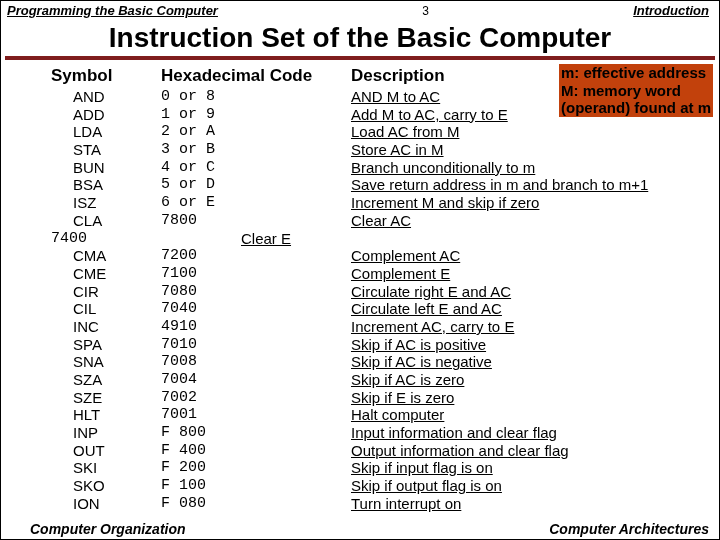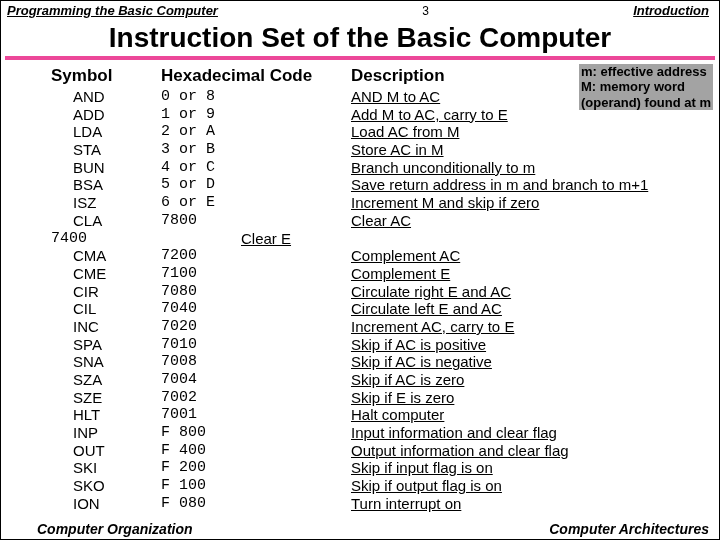--- a/index.html
+++ b/index.html
@@ -23,21 +23,21 @@
     gap: 36px;
   }
   .topbar .left { text-decoration: underline; font-style: italic; }
   .topbar .mid { font-style: normal; font-weight: normal; font-size: 12px; }
   .topbar .right { text-decoration: underline; font-style: italic; }
   .title {
     text-align: center;
     font-size: 28px;
     font-weight: bold;
     padding: 4px 0 2px 0;
-    border-bottom: 4px solid #ec4899;
+    border-bottom: 4px solid #7f1d1d;
     margin: 0 4px;
   }
   .content {
     position: relative;
     padding: 6px 6px 0 50px;
   }
   .headers {
     display: flex;
     font-weight: bold;
     font-size: 17px;
@@ -51,31 +51,31 @@
     line-height: 1.18;
   }
   .row { display: flex; }
   .row .c1 { width: 110px; padding-left: 22px; }
   .row .c2 { width: 190px; font-family: Liberation Mono, monospace; }
   .row .c3 { flex: 1; text-decoration: underline; }
   .legend {
     position: absolute;
     top: 4px;
     right: 6px;
-    font-size: 13px;
+    font-size: 15px;
     font-weight: bold;
     line-height: 1.18;
     text-align: left;
-    background: #a3a3a3;
+    background: #c2410c;
     padding: 0 2px;
   }
   .footer {
     position: absolute;
     bottom: 2px;
-    left: 12px;
+    left: 5px;
     right: 0;
     display: flex;
     justify-content: space-between;
     padding: 0 10px 0 24px;
     font-size: 14px;
     font-weight: bold;
     font-style: italic;
   }
 </style>
 </head>
@@ -163,21 +163,21 @@
         <div class="c2">7080</div>
         <div class="c3">Circulate right E and AC</div>
       </div>
       <div class="row">
         <div class="c1">CIL</div>
         <div class="c2">7040</div>
         <div class="c3">Circulate left E and AC</div>
       </div>
       <div class="row">
         <div class="c1">INC</div>
-        <div class="c2">7020</div>
+        <div class="c2">4910</div>
         <div class="c3">Increment AC, carry to E</div>
       </div>
       <div class="row">
         <div class="c1">SPA</div>
         <div class="c2">7010</div>
         <div class="c3">Skip if AC is positive</div>
       </div>
       <div class="row">
         <div class="c1">SNA</div>
         <div class="c2">7008</div>

